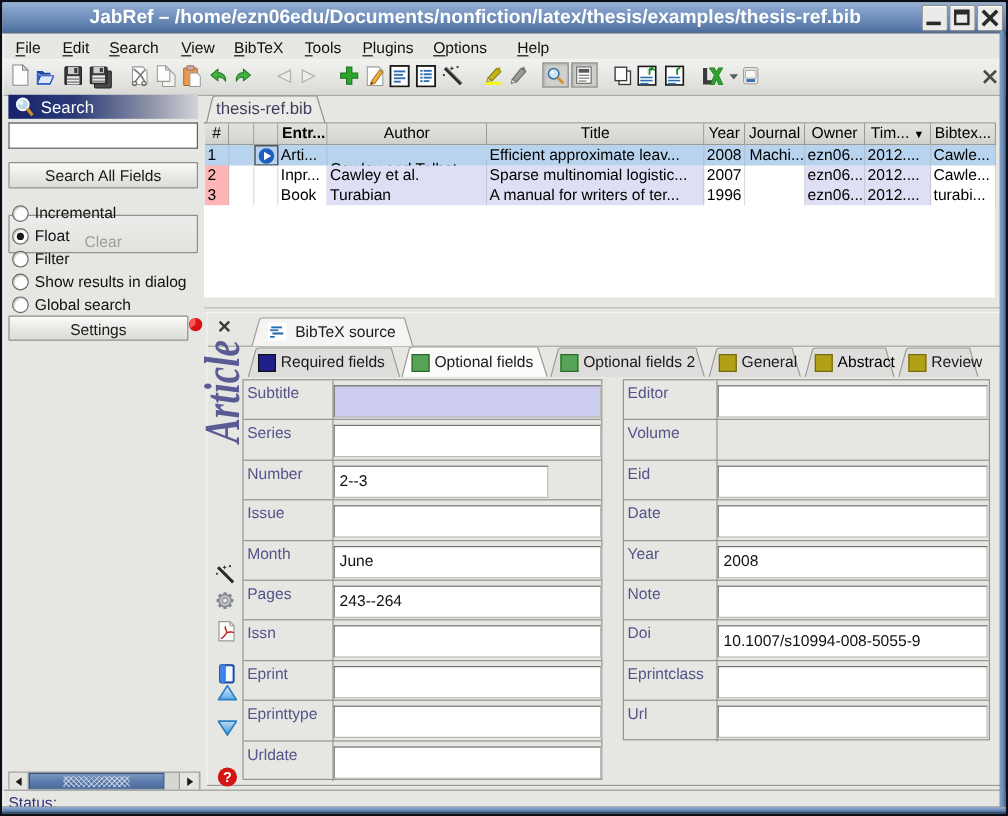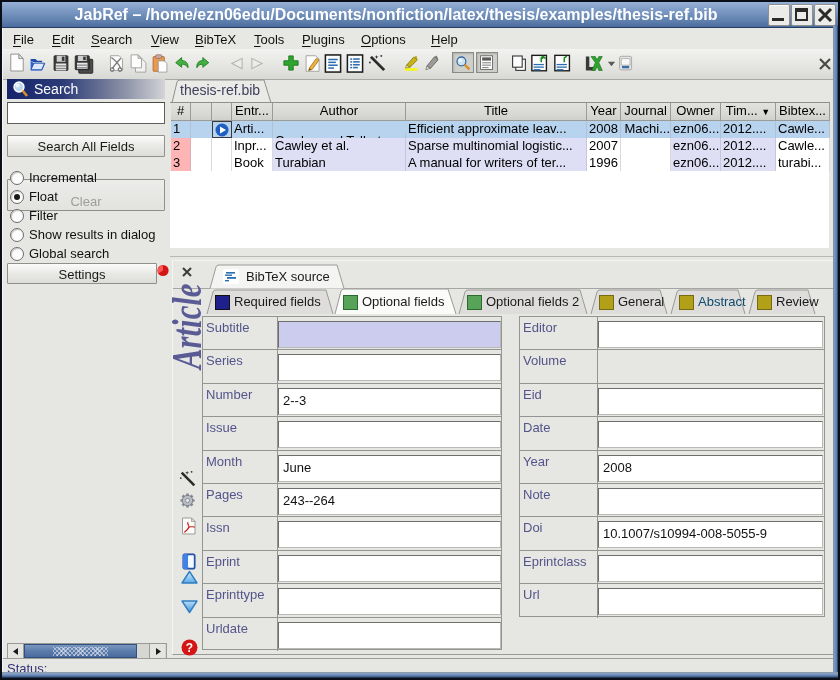--- a/index.html
+++ b/index.html
@@ -310,21 +310,21 @@
   <div id="maintabbar">
     <svg width="110" height="24" style="position:absolute;left:2px;top:0;">
       <path d="M2 24 L7 3 Q7.5 1 10 1 L94 1 L101 24" fill="#eaeae7" stroke="#8f8f8c"></path>
     </svg>
     <span style="position:absolute;left:12px;top:3px;font-size:14px;color:#40405e;">thesis-ref.bib</span>
   </div>
   <div id="tbl">
     <div class="hrow" style="left:0;width:20px;">#</div>
     <div class="hrow" style="left:20px;width:21px;"></div>
     <div class="hrow" style="left:41px;width:20px;"></div>
-    <div class="hrow" style="left:61px;width:41px;text-align:left;padding-left:3px;">Entr...</div>
+    <div class="hrow" style="left:61px;width:41px;text-align:left;padding-left:3px;font-weight:bold;">Entr...</div>
     <div class="hrow" style="left:102px;width:133px;">Author</div>
     <div class="hrow" style="left:235px;width:181px;">Title</div>
     <div class="hrow" style="left:416px;width:34px;">Year</div>
     <div class="hrow" style="left:450px;width:50px;">Journal</div>
     <div class="hrow" style="left:500px;width:50px;">Owner</div>
     <div class="hrow" style="left:550px;width:55px;">Tim... <span style="font-size:9px;">▼</span></div>
     <div class="hrow" style="left:605px;width:54px;text-align:left;padding-left:3px;">Bibtex...</div>
 
     <div class="abs" style="left:0;top:18px;width:659px;height:17px;background:#b7d3ee;"></div>
     <div class="cell" style="left:0;top:18px;width:20px;background:#b7d3ee;">1</div>
@@ -398,40 +398,40 @@
     </svg>
     <div class="abs" style="left:42px;top:34px;width:13px;height:13px;background:#20208c;border:1px solid #111;"></div>
     <span class="abs flabel" style="left:61px;top:33px;color:#1a1a1a;">Required fields</span>
     <div class="abs" style="left:170px;top:34px;width:13px;height:13px;background:#57a357;border:1px solid #2a6a2a;"></div>
     <span class="abs flabel" style="left:189px;top:33px;color:#1a1a1a;">Optional fields</span>
     <div class="abs" style="left:294px;top:34px;width:13px;height:13px;background:#57a357;border:1px solid #2a6a2a;"></div>
     <span class="abs flabel" style="left:313px;top:33px;color:#1a1a1a;">Optional fields 2</span>
     <div class="abs" style="left:426px;top:34px;width:13px;height:13px;background:#b3a019;border:1px solid #756a10;"></div>
     <span class="abs flabel" style="left:445px;top:33px;color:#1a1a1a;">General</span>
     <div class="abs" style="left:506px;top:34px;width:13px;height:13px;background:#b3a019;border:1px solid #756a10;"></div>
-    <span class="abs flabel" style="left:525px;top:33px;color:#0c4a6e;">Abstract</span>
+    <span class="abs flabel" style="left:525px;top:33px;color:#000000;">Abstract</span>
     <div class="abs" style="left:584px;top:34px;width:13px;height:13px;background:#b3a019;border:1px solid #756a10;"></div>
     <span class="abs flabel" style="left:603px;top:33px;color:#1a1a1a;">Review</span>
 
     <span class="abs" style="left:-10px;top:108px;transform:rotate(-90deg) scale(1.1,1.5);transform-origin:0 0;
       font-family:'Liberation Serif',serif;font-style:italic;font-weight:bold;font-size:28px;color:#5a5a94;">Article</span>
 
     <div id="formL" class="abs" style="left:29px;top:55px;width:300px;height:334px;border:1px solid #949492;box-sizing:border-box;">
       <span class="flabel abs" style="left:3px;top:3px;">Subtitle</span>
       <div class="abs" style="left:74px;top:0px;width:1px;height:33px;background:#949492;"></div>
       <div class="abs" style="left:0;top:32px;width:100%;height:1px;background:#949492;"></div>
       <div class="fbox" style="left:75px;top:4px;width:223px;height:27px;box-sizing:border-box;background:#ccccee;"></div>
       <span class="flabel abs" style="left:3px;top:36px;">Series</span>
       <div class="abs" style="left:74px;top:33px;width:1px;height:34px;background:#949492;"></div>
       <div class="abs" style="left:0;top:66px;width:100%;height:1px;background:#949492;"></div>
       <div class="fbox" style="left:75px;top:37px;width:223px;height:27px;box-sizing:border-box;background:#fff;"></div>
       <span class="flabel abs" style="left:3px;top:70px;">Number</span>
       <div class="abs" style="left:74px;top:67px;width:1px;height:33px;background:#949492;"></div>
       <div class="abs" style="left:0;top:99px;width:100%;height:1px;background:#949492;"></div>
-      <div class="fbox" style="left:75px;top:71px;width:223px;height:27px;box-sizing:border-box;background:#fff;">
+      <div class="fbox" style="left:75px;top:71px;width:179px;height:27px;box-sizing:border-box;background:#fff;">
           <span>2--3</span>
         </div>
       <span class="flabel abs" style="left:3px;top:103px;">Issue</span>
       <div class="abs" style="left:74px;top:100px;width:1px;height:34px;background:#949492;"></div>
       <div class="abs" style="left:0;top:133px;width:100%;height:1px;background:#949492;"></div>
       <div class="fbox" style="left:75px;top:104px;width:223px;height:27px;box-sizing:border-box;background:#fff;"></div>
       <span class="flabel abs" style="left:3px;top:137px;">Month</span>
       <div class="abs" style="left:74px;top:134px;width:1px;height:33px;background:#949492;"></div>
       <div class="abs" style="left:0;top:166px;width:100%;height:1px;background:#949492;"></div>
       <div class="fbox" style="left:75px;top:138px;width:223px;height:27px;box-sizing:border-box;background:#fff;">

